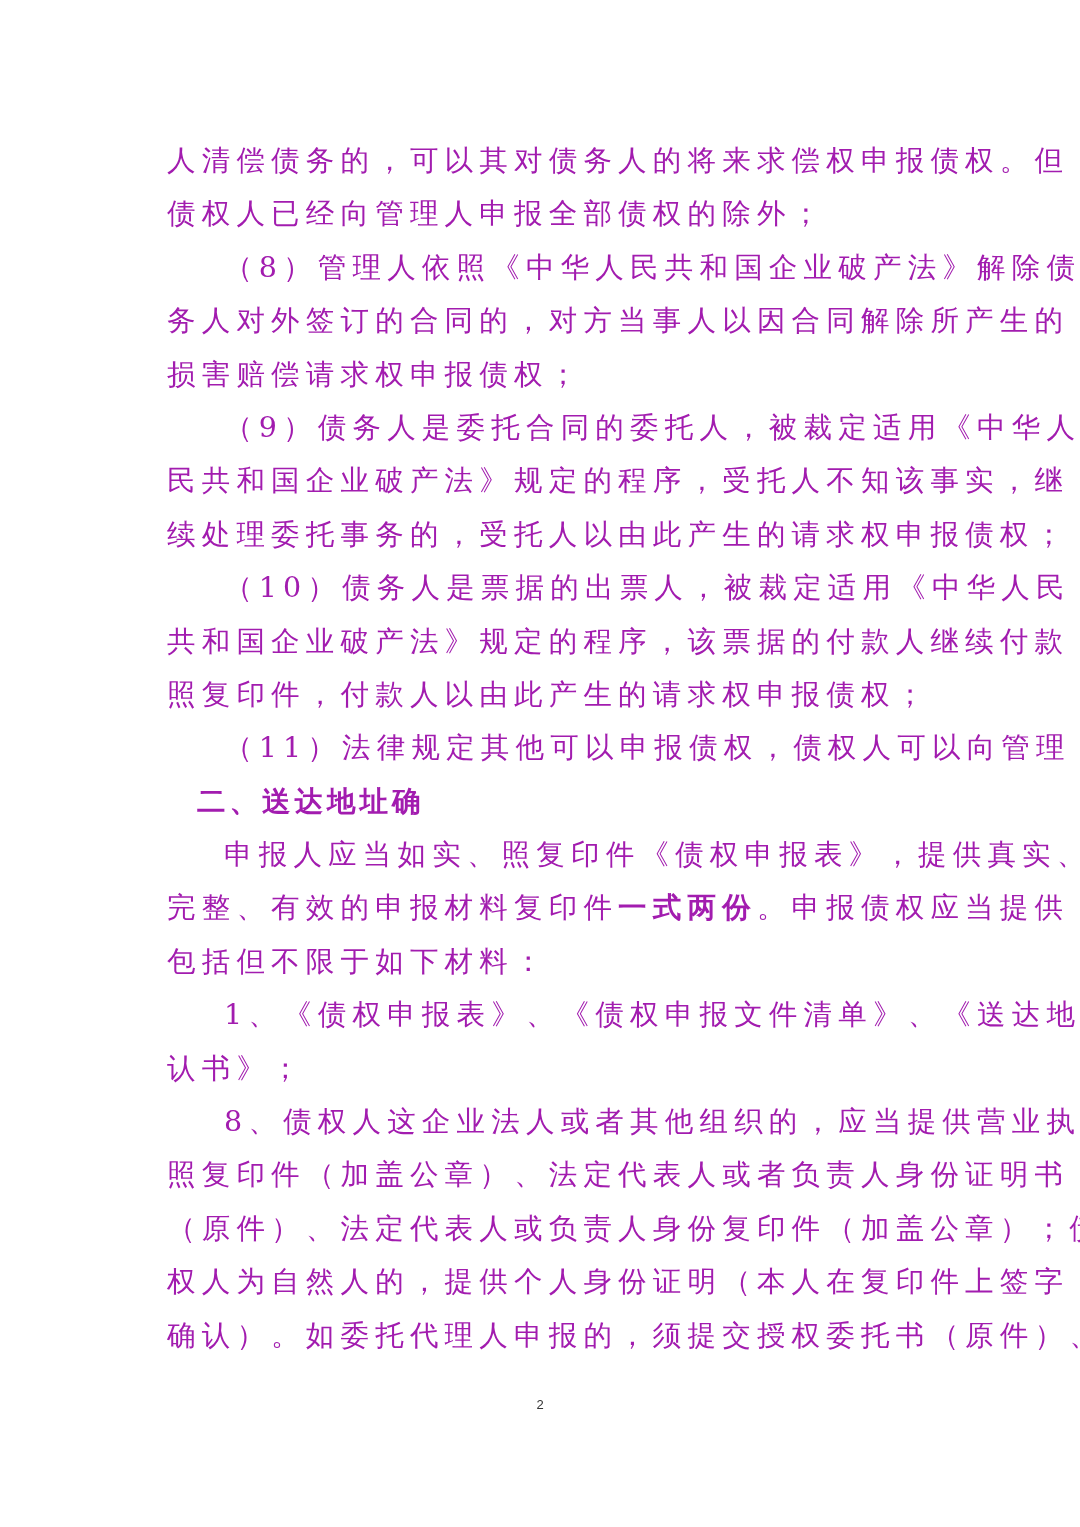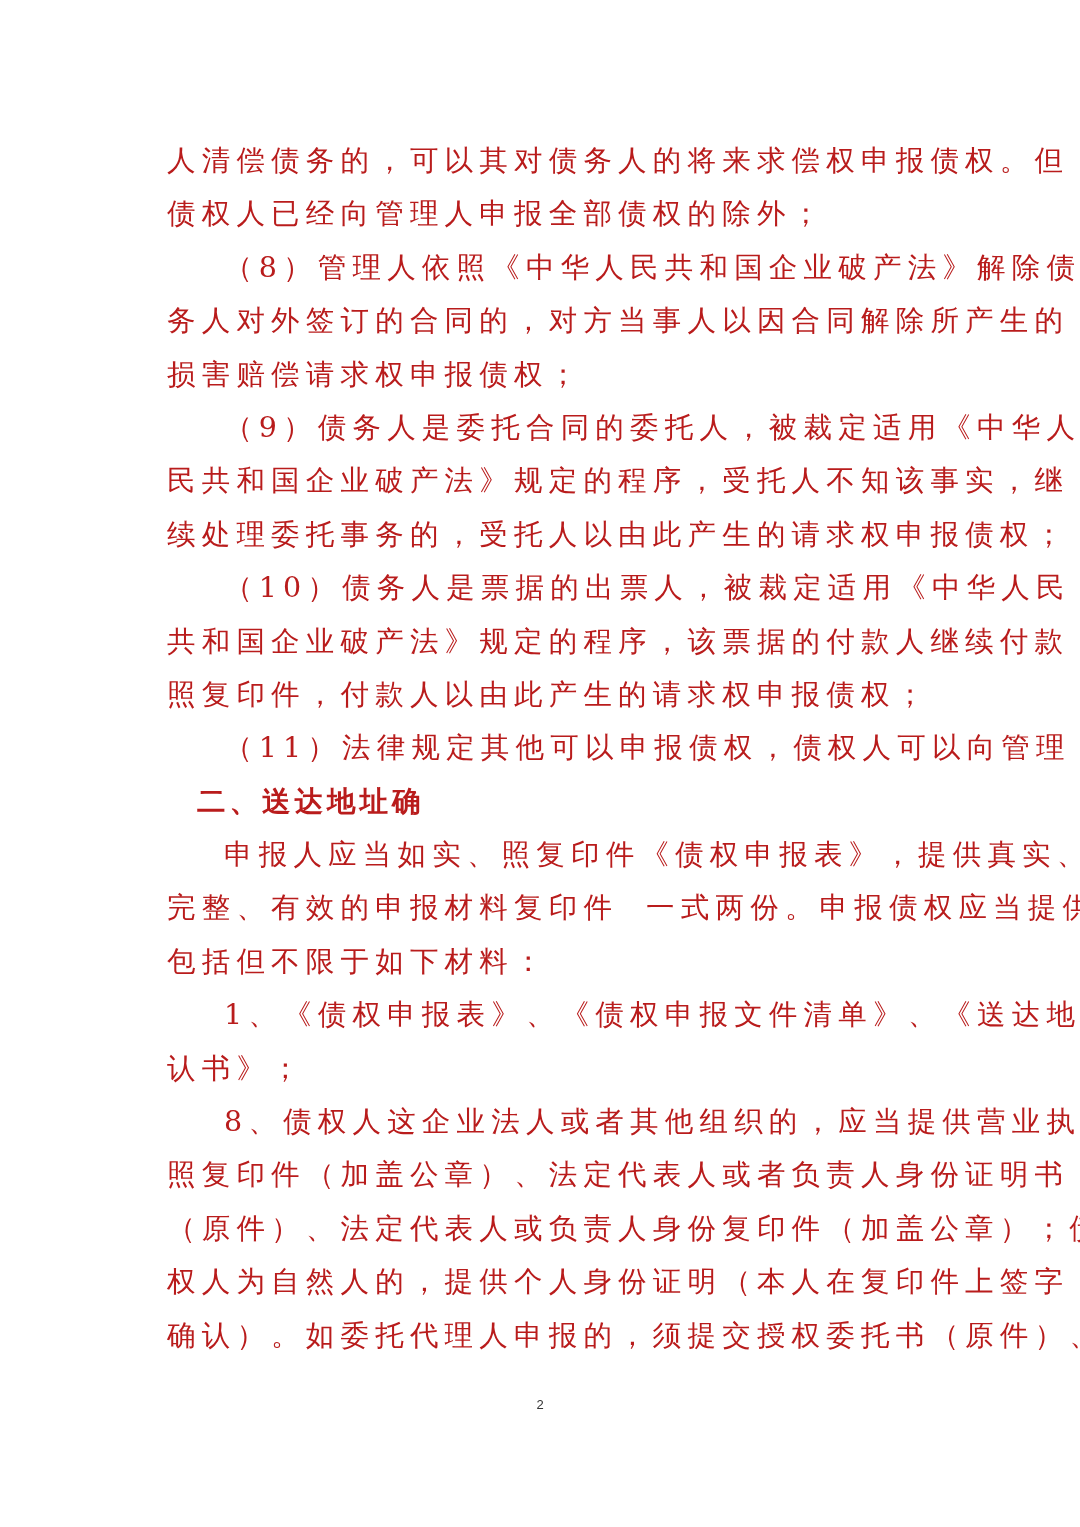--- a/index.html
+++ b/index.html
@@ -3,29 +3,29 @@
   <meta charset="utf-8">
   <style>
     html, body { margin: 0; padding: 0; background: #ffffff; }
     body { width: 1080px; height: 1527px; position: relative; overflow: hidden; }
     .page {
       position: absolute; left: 0; top: 0; width: 1080px; height: 1527px; background: #fff;
     }
     .content {
       position: absolute; left: 167px; top: 134px; width: 750px;
       font-family: "DejaVu Serif", "Liberation Serif", serif;
-      color: #b91c1c;
+      color: #a21caf;
       font-size: 28.5px;
       line-height: 53.4px;
       letter-spacing: 6.2px;
     }
     .line { display: block; white-space: nowrap; height: 53.4px; }
     .indent { padding-left: 57px; }
     .heading { font-weight: bold; font-family: "DejaVu Sans", "Liberation Sans", sans-serif; letter-spacing: 4px; padding-left: 30px; }
-    .bold { font-weight: normal; font-family: "DejaVu Sans", "Liberation Sans", sans-serif; margin-left: 28px; }
+    .bold { font-weight: bold; font-family: "DejaVu Sans", "Liberation Sans", sans-serif; }
     .page-number {
       position: absolute; top: 1397px; left: 0; width: 1080px; text-align: center;
       font-family: "Liberation Sans", sans-serif; font-size: 13px; color: #333;
     }
   </style>
 </head>
 <body>
 
 <div class="page">
   <div class="content">

